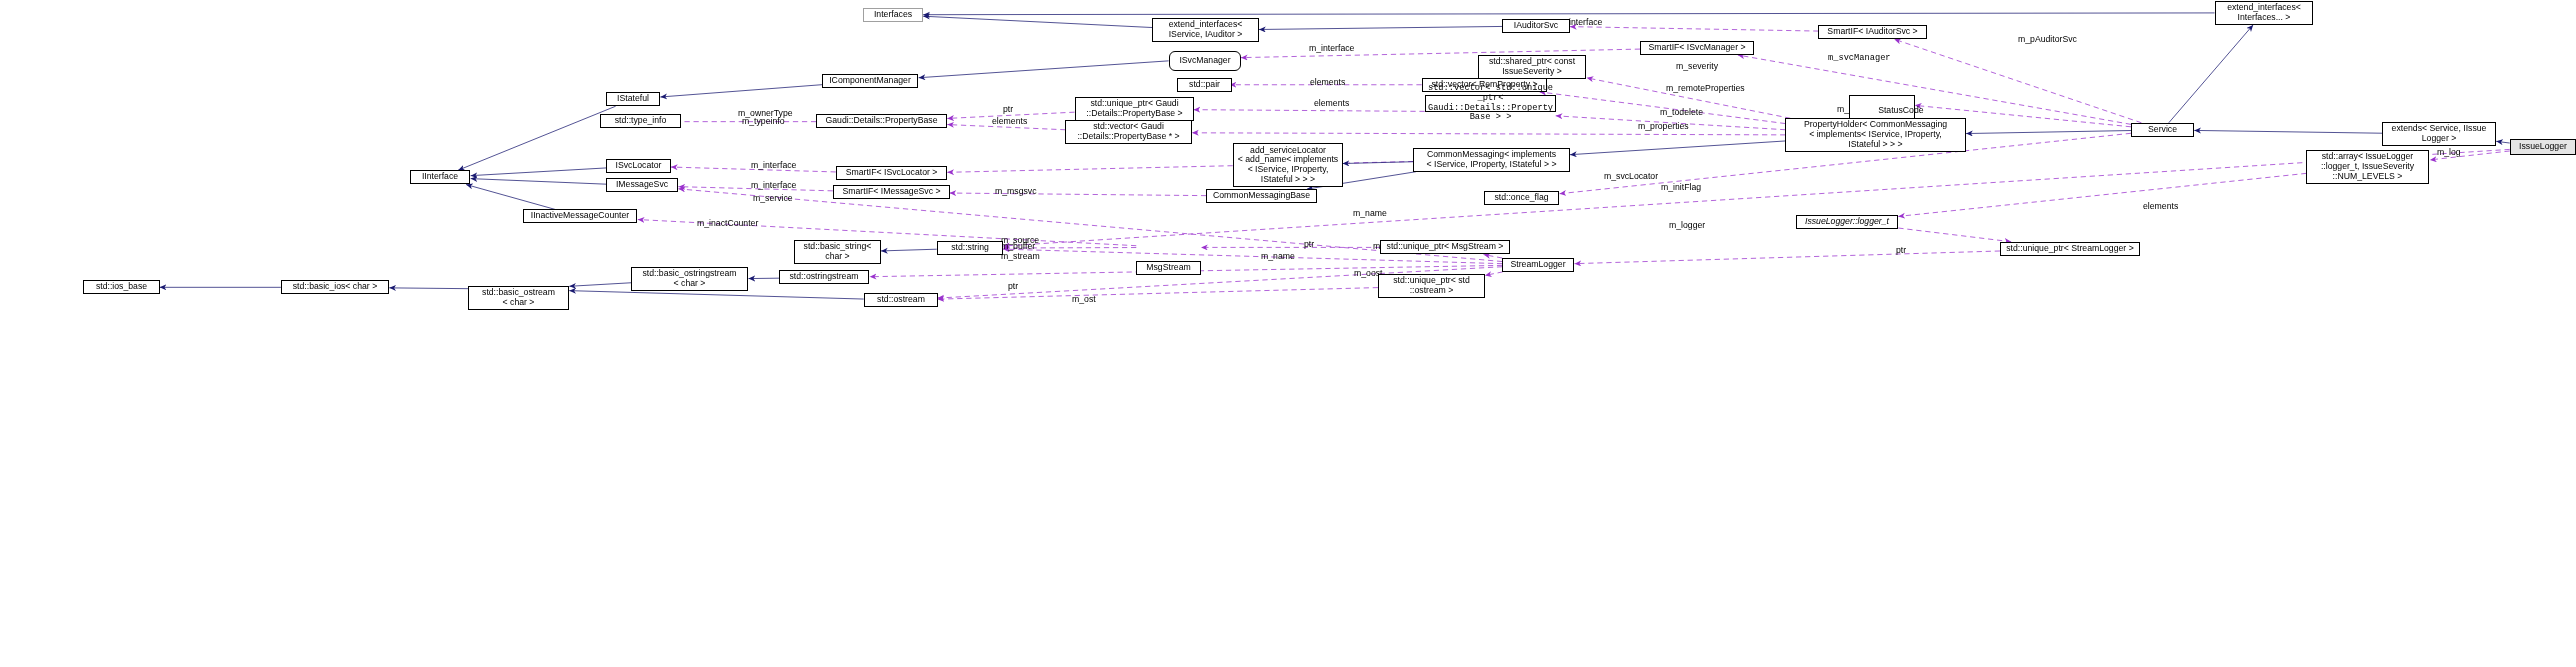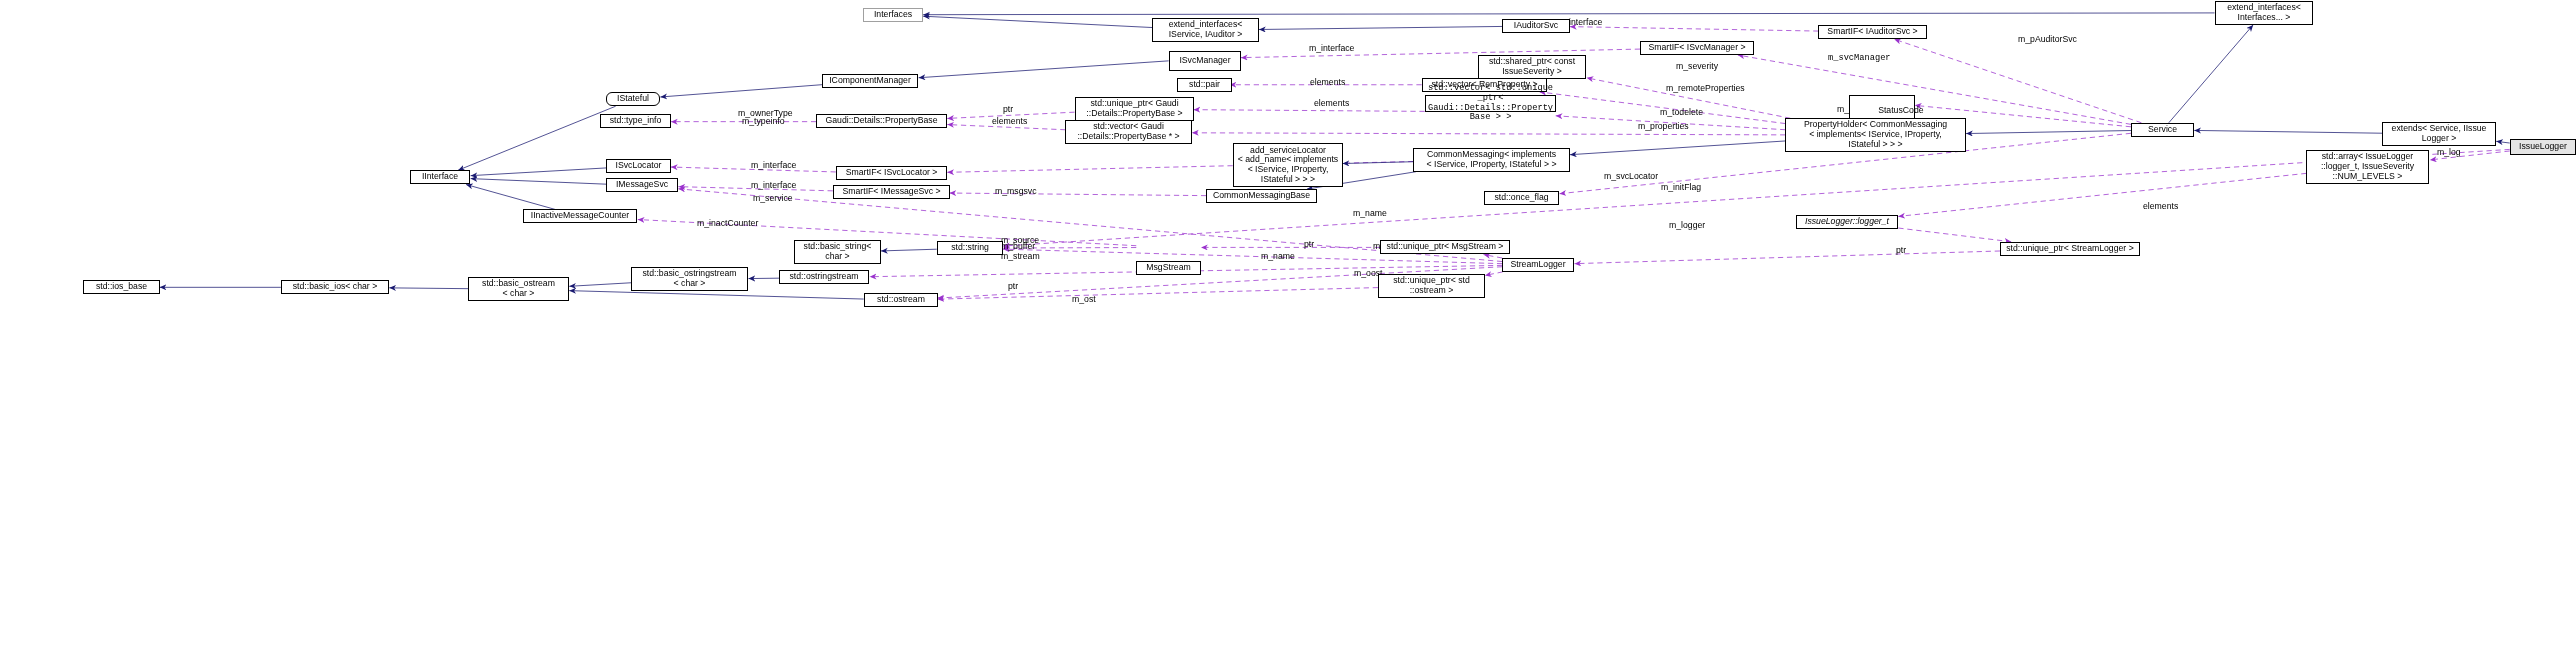--- a/index.html
+++ b/index.html
@@ -117,35 +117,35 @@
       </g>
   </svg>
   <div id="node-layer">
       <div class="node lightborder" style="left: 863px; top: 7.5px; width: 60px; height: 14.3px;">Interfaces</div>
       <div class="node" style="left: 1152px; top: 18px; width: 107px; height: 24px;">extend_interfaces&lt;
 IService, IAuditor &gt;</div>
       <div class="node" style="left: 1502px; top: 19px; width: 68px; height: 14.3px;">IAuditorSvc</div>
       <div class="node" style="left: 1818px; top: 25px; width: 109px; height: 14.3px;">SmartIF&lt; IAuditorSvc &gt;</div>
       <div class="node" style="left: 2215px; top: 0.8px; width: 98px; height: 24px;">extend_interfaces&lt;
 Interfaces... &gt;</div>
-      <div class="node" style="left: 1169px; top: 51px; width: 72px; height: 20px;">ISvcManager</div>
+      <div class="node" style="left: 1169px; top: 51px; width: 72px; height: 20px; border-radius: 6px;">ISvcManager</div>
       <div class="node" style="left: 1640px; top: 41px; width: 114px; height: 14.3px;">SmartIF&lt; ISvcManager &gt;</div>
       <div class="node" style="left: 822px; top: 74px; width: 96px; height: 14.3px;">IComponentManager</div>
       <div class="node" style="left: 1478px; top: 55px; width: 108px; height: 24px;">std::shared_ptr&lt; const
 IssueSeverity &gt;</div>
       <div class="node" style="left: 1177px; top: 78px; width: 55px; height: 14.3px;">std::pair</div>
       <div class="node" style="left: 1422px; top: 78px; width: 125px; height: 14.3px;">std::vector&lt; RemProperty &gt;</div>
-      <div class="node" style="left: 606px; top: 92px; width: 54px; height: 14.3px; border-radius: 6px;">IStateful</div>
+      <div class="node" style="left: 606px; top: 92px; width: 54px; height: 14.3px;">IStateful</div>
       <div class="node" style="left: 1849px; top: 95px; width: 66px; height: 32px; padding-left: 40px;">StatusCode</div>
       <div class="node" style="left: 1075px; top: 97px; width: 119px; height: 24px;">std::unique_ptr&lt; Gaudi
 ::Details::PropertyBase &gt;</div>
       <div class="node" style="left: 1425px; top: 95px; width: 131px; height: 17px; font-family: Liberation Mono, monospace;">std::vector&lt; std::unique
 _ptr&lt; Gaudi::Details::Property
 Base &gt; &gt;</div>
-      <div class="node" style="left: 600px; top: 114px; width: 71px; height: 14.3px;">std::type_info</div>
+      <div class="node" style="left: 600px; top: 114px; width: 81px; height: 14.3px;">std::type_info</div>
       <div class="node" style="left: 816px; top: 114px; width: 131px; height: 14.3px;">Gaudi::Details::PropertyBase</div>
       <div class="node" style="left: 1065px; top: 120px; width: 127px; height: 24px;">std::vector&lt; Gaudi
 ::Details::PropertyBase * &gt;</div>
       <div class="node" style="left: 1785px; top: 118px; width: 181px; height: 34px;">PropertyHolder&lt; CommonMessaging
 &lt; implements&lt; IService, IProperty,
 IStateful &gt; &gt; &gt;</div>
       <div class="node" style="left: 2131px; top: 123px; width: 63px; height: 14.3px;">Service</div>
       <div class="node" style="left: 2382px; top: 122px; width: 114px; height: 24px;">extends&lt; Service, IIssue
 Logger &gt;</div>
       <div class="node grey" style="left: 2510px; top: 139px; width: 66px; height: 16px;">IssueLogger</div>
@@ -170,21 +170,21 @@
       <div class="node" style="left: 794px; top: 240px; width: 87px; height: 24px;">std::basic_string&lt;
 char &gt;</div>
       <div class="node" style="left: 937px; top: 241px; width: 66px; height: 14.3px;">std::string</div>
       <div class="node" style="left: 1136px; top: 240px; width: 65px; height: 14.3px; margin-top: 21px;">MsgStream</div>
       <div class="node" style="left: 1380px; top: 240px; width: 130px; height: 14.3px;">std::unique_ptr&lt; MsgStream &gt;</div>
       <div class="node" style="left: 2000px; top: 242px; width: 140px; height: 14.3px;">std::unique_ptr&lt; StreamLogger &gt;</div>
       <div class="node" style="left: 1502px; top: 258px; width: 72px; height: 14.3px;">StreamLogger</div>
       <div class="node" style="left: 779px; top: 270px; width: 90px; height: 14.3px;">std::ostringstream</div>
       <div class="node" style="left: 631px; top: 267px; width: 117px; height: 24px;">std::basic_ostringstream
 &lt; char &gt;</div>
-      <div class="node" style="left: 468px; top: 277px; width: 101px; height: 24px;">std::basic_ostream
+      <div class="node" style="left: 468px; top: 286px; width: 101px; height: 24px;">std::basic_ostream
 &lt; char &gt;</div>
       <div class="node" style="left: 281px; top: 280px; width: 108px; height: 14.3px;">std::basic_ios&lt; char &gt;</div>
       <div class="node" style="left: 83px; top: 280px; width: 77px; height: 14.3px;">std::ios_base</div>
       <div class="node" style="left: 1378px; top: 274px; width: 107px; height: 24px;">std::unique_ptr&lt; std
 ::ostream &gt;</div>
       <div class="node" style="left: 864px; top: 293px; width: 74px; height: 14.3px;">std::ostream</div>
     </div>
   <div id="label-layer">
       <div class="edge-label" style="left: 1557px; top: 18px;">m_interface</div>
       <div class="edge-label" style="left: 2018px; top: 35px;">m_pAuditorSvc</div>

